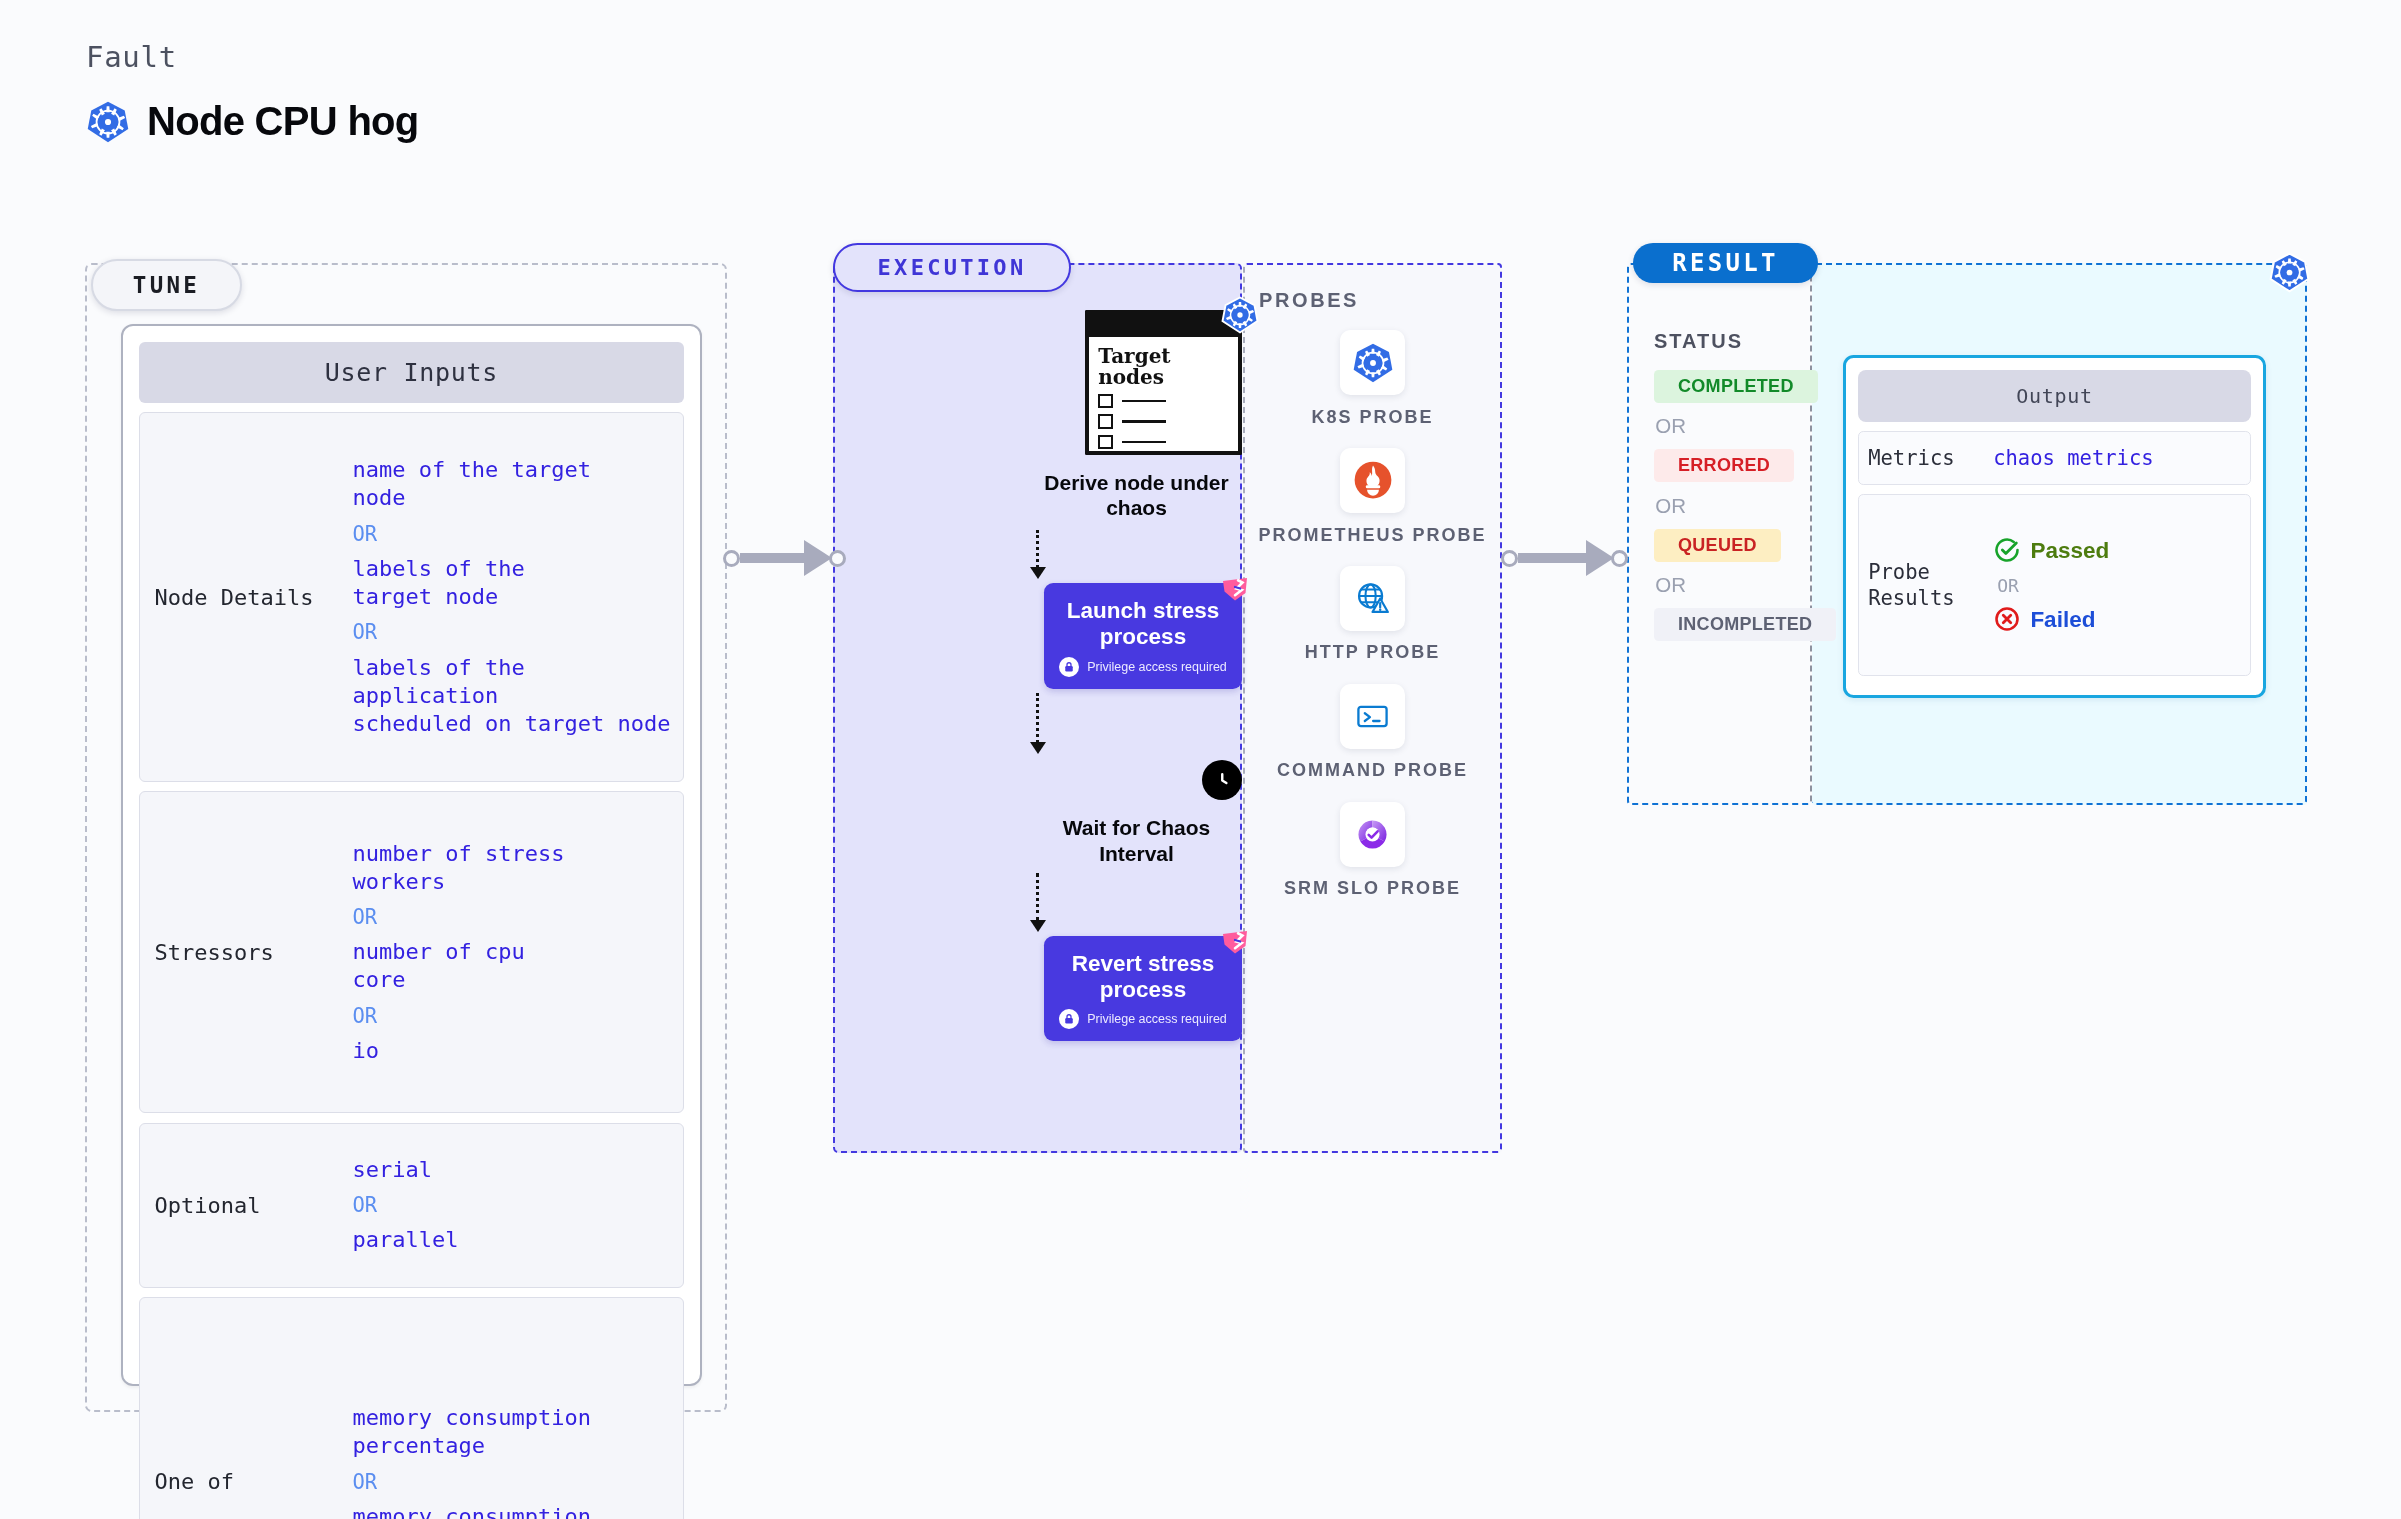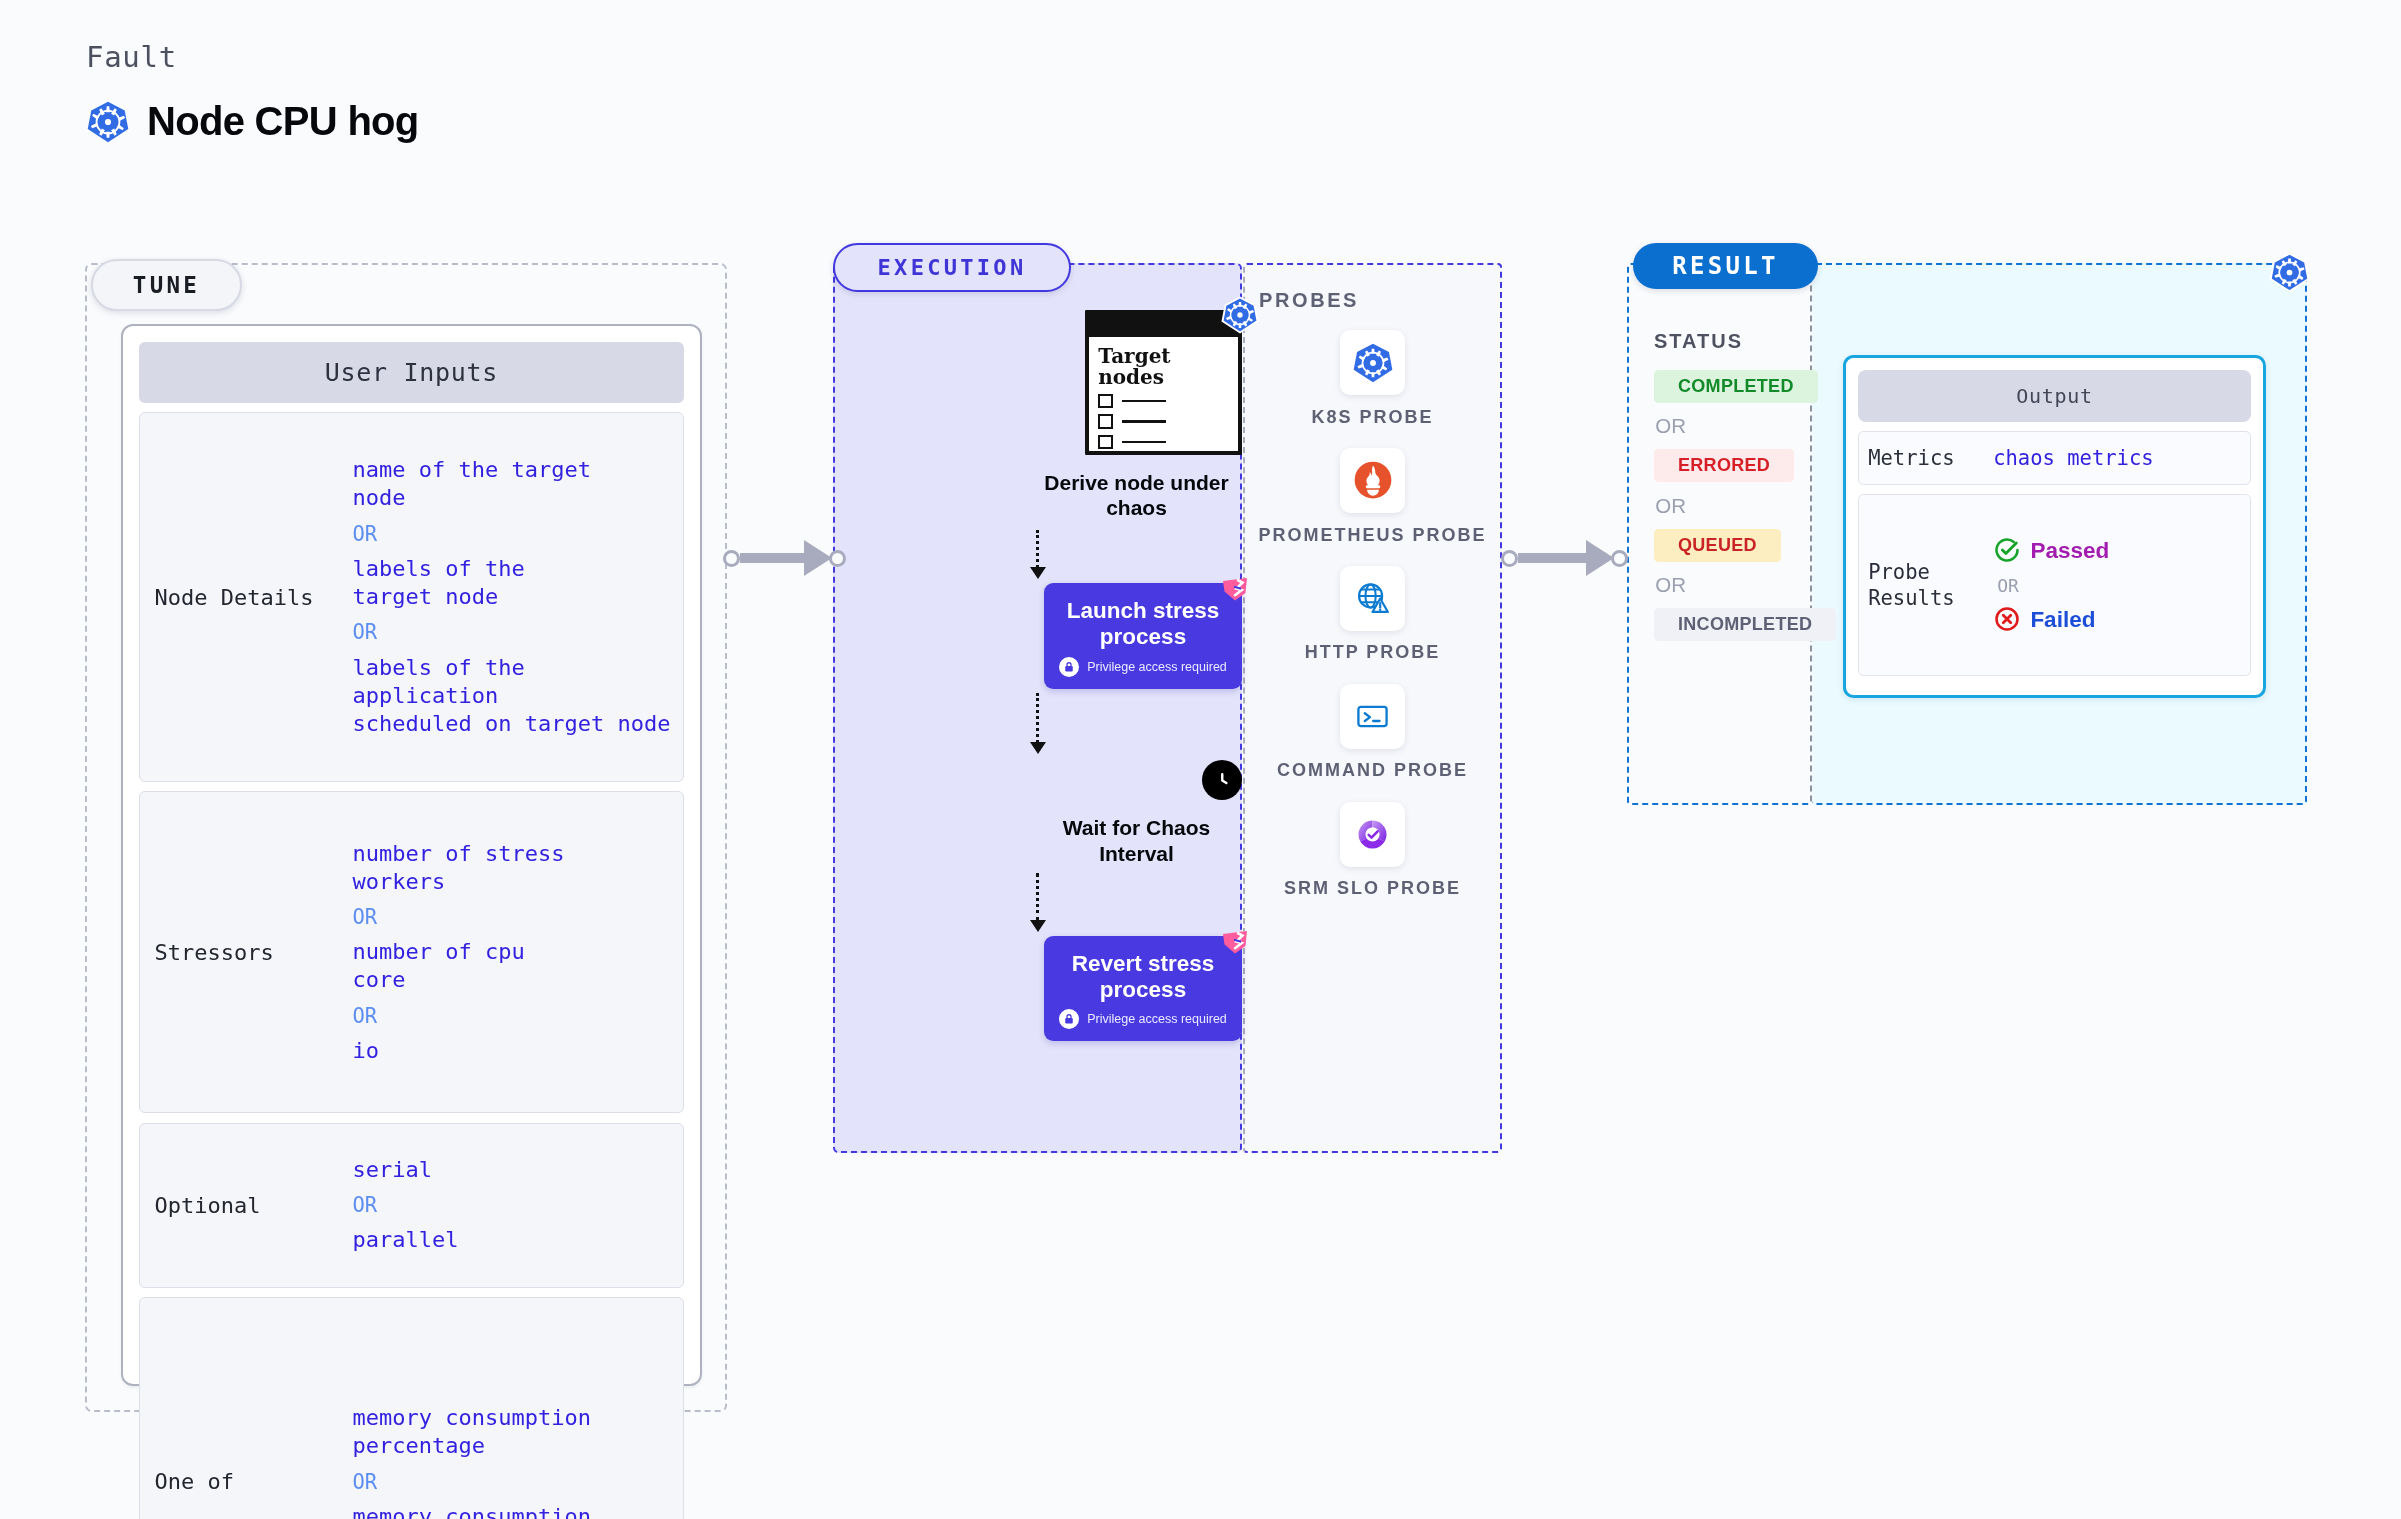--- a/index.html
+++ b/index.html
@@ -165,21 +165,21 @@
     position:absolute; left:1627px; top:263px; width:185px; height:542px;
     border:2.6px dashed #0f72d4; border-right:2px dashed #8d919f;
     border-radius:4px; background:#fafbfd;
   }
   #result-blue-dashed {
     position:absolute; left:1812px; top:263px; width:495px; height:542px;
     border:2.6px dashed #0f72d4; border-left:none;
     border-radius:4px; background:#eafaff;
   }
   #result-tag {
-    left:1633px; top:243px; width:185px; height:46px;
+    left:1633px; top:243px; width:185px; height:40px;
     background:#0a6fce; border:none; color:#fff; font-size:24px;
   }
   #result-k8s { position:absolute; left:2269px; top:252px; z-index:7; }
 
   #status-col { position:absolute; left:1654px; top:330px; width:159px; }
   #status-title { font-size:20px; font-weight:700; letter-spacing:2px; color:#4d5160; }
   .badge {
     display:inline-block; border-radius:4.6px; padding:6px 24px;
     font-size:18px; font-weight:700; letter-spacing:0.3px;
   }
@@ -566,21 +566,21 @@
     <div class="out-key">Probe
 Results</div>
     <div>
       <div class="res-line">
         <span>
           <svg width="28" height="28" viewBox="0 0 24 24">
             <path d="M21 12a9 9 0 1 1-3.2-6.9" fill="none" stroke="#17a32a" stroke-width="2.2" stroke-linecap="round"></path>
             <path d="M8 12l3 3 9-9" fill="none" stroke="#17a32a" stroke-width="2.4" stroke-linecap="round" stroke-linejoin="round"></path>
           </svg>
         </span>
-        <span class="res-text" style="color:#a21caf;">Passed</span>
+        <span class="res-text" style="color:#4d7c0f;">Passed</span>
       </div>
       <div class="res-or">OR</div>
       <div class="res-line">
         <span>
           <svg width="28" height="28" viewBox="0 0 24 24">
             <circle cx="12" cy="12" r="9" fill="none" stroke="#e01b1b" stroke-width="2.2"></circle>
             <path d="M8.8 8.8l6.4 6.4M15.2 8.8l-6.4 6.4" stroke="#e01b1b" stroke-width="2.4" stroke-linecap="round"></path>
           </svg>
         </span>
         <span class="res-text" style="color:#1d4ed8;">Failed</span>

